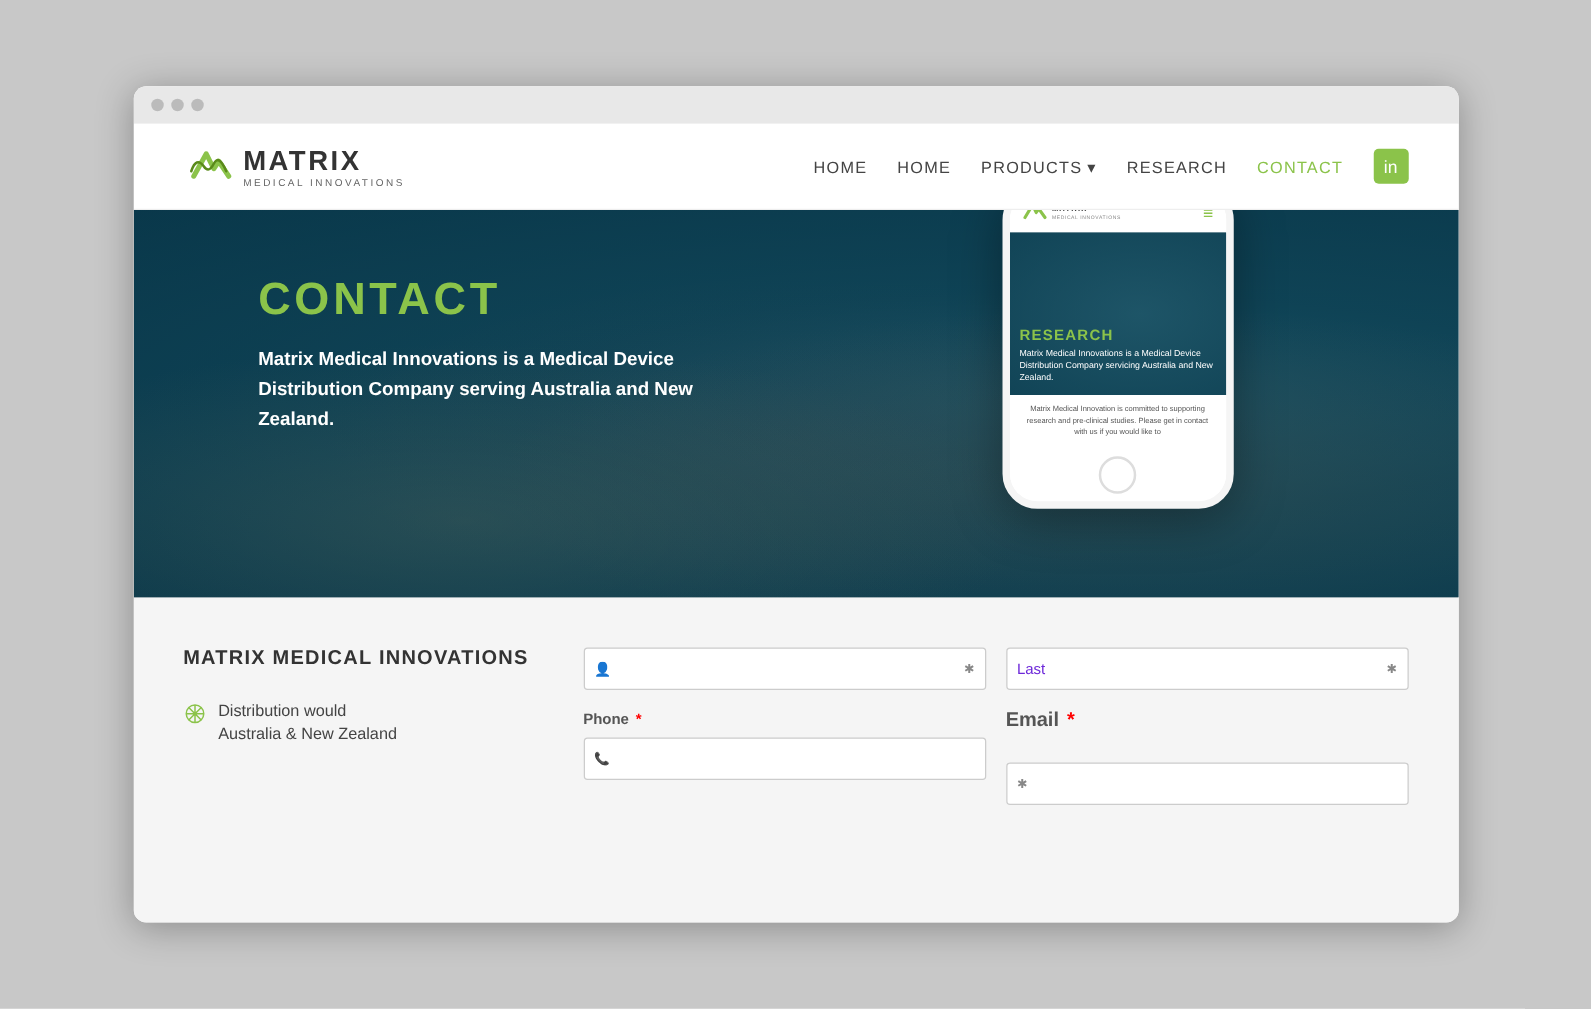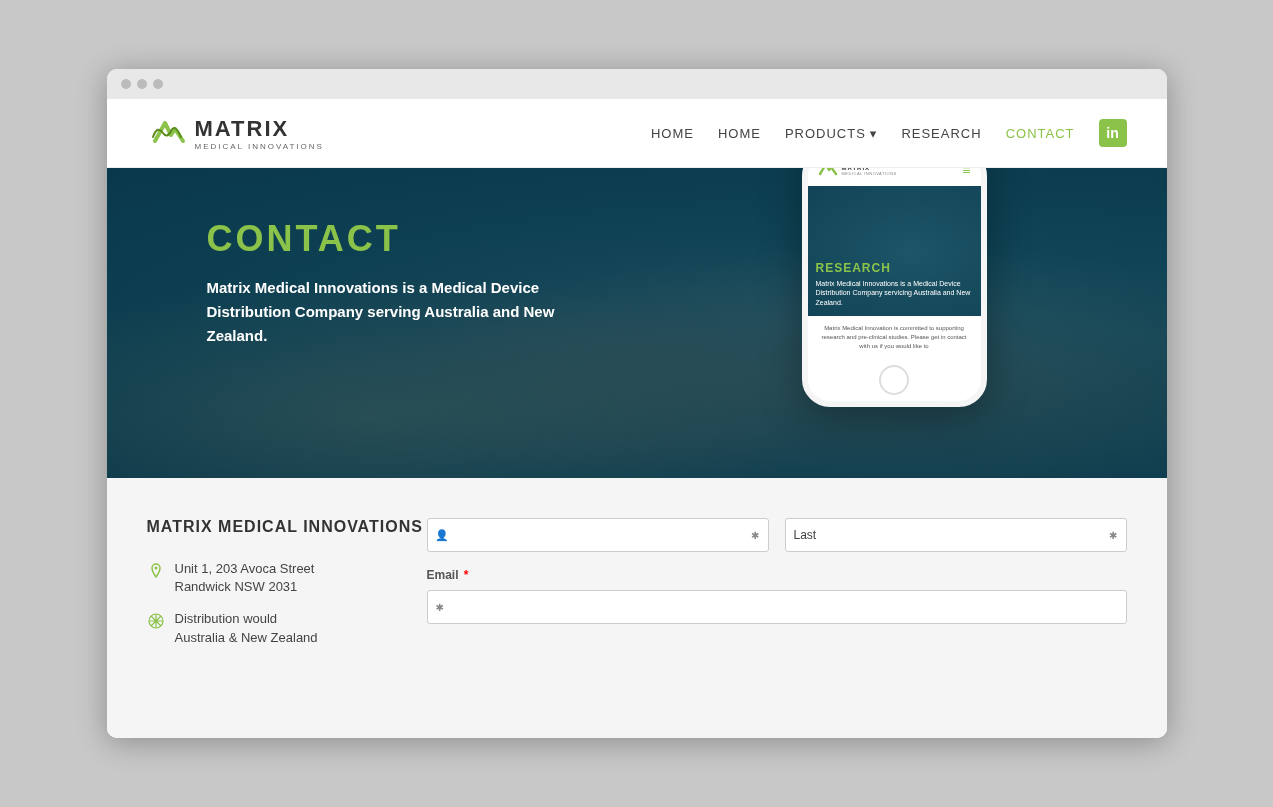--- a/index.html
+++ b/index.html
@@ -102,21 +102,21 @@
     .linkedin-icon {
       width: 28px;
       height: 28px;
       background: #8bc34a;
       border-radius: 4px;
       display: flex;
       align-items: center;
       justify-content: center;
       color: white;
       font-size: 14px;
-      font-weight: bold;
+      font-weight: normal;
     }
 
     
     .hero-section {
       position: relative;
       height: 310px;
       overflow: hidden;
     }
 
     .hero-bg {
@@ -246,20 +246,21 @@
       border: 2px solid #ddd;
       margin: 6px auto;
       display: block;
     }
 
     
     .bottom-section {
       background: #f5f5f5;
       padding: 40px 40px 30px;
       display: flex;
+      gap: 40px;
       min-height: 260px;
       justify-content: flex-end;
     }
 
     .contact-info {
       min-width: 280px;
     }
 
     .company-name {
       font-size: 16px;
@@ -389,30 +390,20 @@
     </div>
   </div>
 
   <div class="bottom-section">
 
     <div class="contact-info">
       <div class="company-name">MATRIX MEDICAL INNOVATIONS</div>
 
 
 
-      <div class="contact-item">
-        <svg class="contact-icon" viewBox="0 0 18 18" fill="none">
-          <path d="M9 2C6.8 2 5 3.8 5 6c0 3.5 4 9 4 9s4-5.5 4-9c0-2.2-1.8-4-4-4z" stroke="#8bc34a" stroke-width="1.5" fill="none"></path>
-          <circle cx="9" cy="6" r="1.5" fill="#8bc34a"></circle>
-        </svg>
-        <div class="contact-text">
-          <span>Unit 1, 203 Avoca Street</span><br>
-          <span>Randwick NSW 2031</span>
-        </div>
-      </div>
 
       <div class="contact-item">
         <svg class="contact-icon" viewBox="0 0 18 18" fill="none">
           <path d="M2 9h14M9 2v14M4 4l10 10M14 4L4 14" stroke="#8bc34a" stroke-width="1.2"></path>
           <circle cx="9" cy="9" r="7" stroke="#8bc34a" stroke-width="1.2" fill="none"></circle>
         </svg>
         <div class="contact-text">
           <span>Distribution would</span><br>
           <span>Australia &amp; New Zealand</span>
         </div>
@@ -424,29 +415,38 @@
       <div class="form-row">
         <div class="form-field">
           <div style="display:flex;align-items:center;gap:4px;border:1px solid #ccc;border-radius:3px;padding:4px 8px;background:#fff;height:34px;">
             <span style="font-size:11px;color:#888;">👤</span>
             <span style="font-size:9px;color:#aaa;"></span>
             <span style="font-size:10px;color:#888;margin-left:auto;">✱</span>
           </div>
         </div>
         <div class="form-field">
           <div style="display:flex;align-items:center;gap:4px;border:1px solid #ccc;border-radius:3px;padding:4px 8px;background:#fff;height:34px;">
-            <span style="font-size:12px;color:#404040;">Last</span>
+            <span style="font-size:12px;color:#6d28d9;">Last</span>
             <span style="font-size:10px;color:#888;margin-left:auto;">✱</span>
           </div>
         </div>
       </div>
 
       <div class="form-row">
         <div class="form-field">
           <div style="font-size:12px;color:#555;font-weight:600;margin-bottom:4px;">
+            <span>Phone</span>
+            <span class="required-star">*</span>
+          </div>
+          <div style="display:flex;align-items:center;border:1px solid #ccc;border-radius:3px;padding:4px 8px;background:#fff;height:34px;">
+            <span style="font-size:10px;color:#888;">📞</span>
+          </div>
+        </div>
+        <div class="form-field">
+          <div style="font-size:16px;color:#555;font-weight:600;margin-bottom:20px;">
             <span>Email</span>
             <span class="required-star">*</span>
           </div>
           <div style="display:flex;align-items:center;border:1px solid #ccc;border-radius:3px;padding:4px 8px;background:#fff;height:34px;">
             <span style="font-size:10px;color:#888;">✱</span>
           </div>
         </div>
       </div>
     </div>
 

